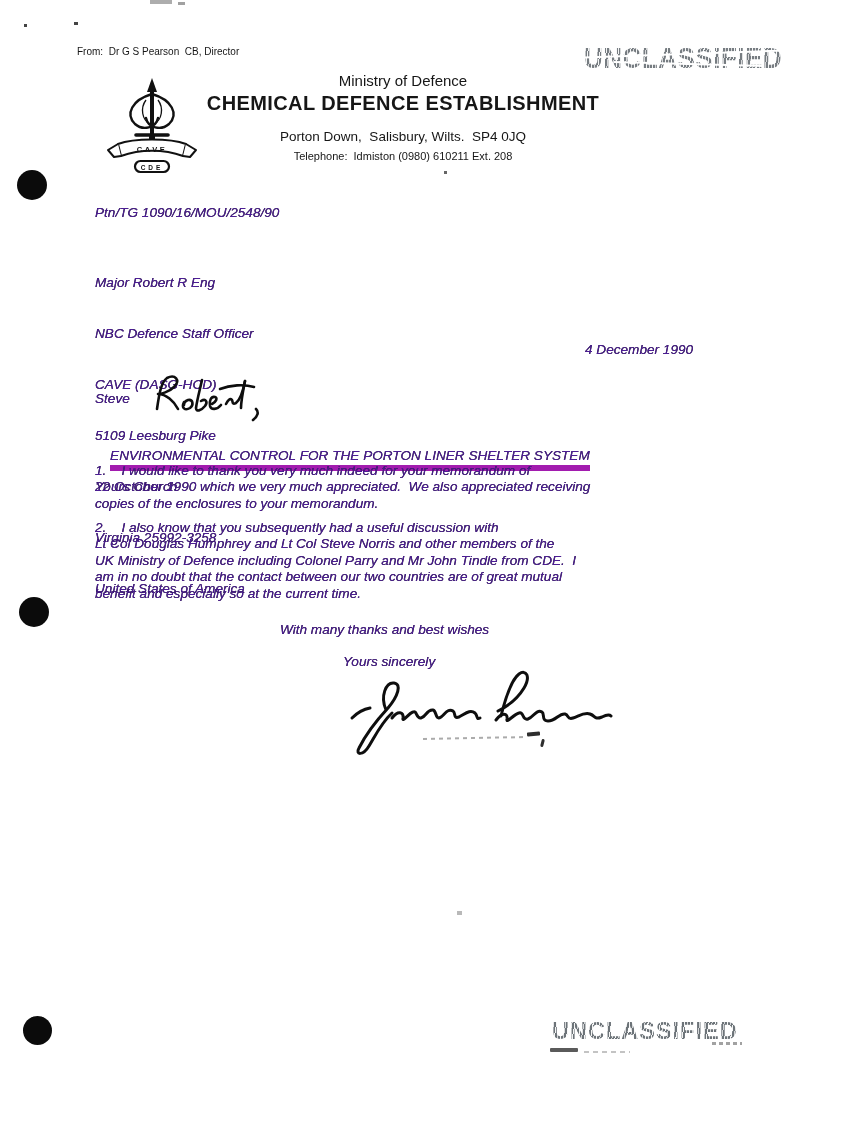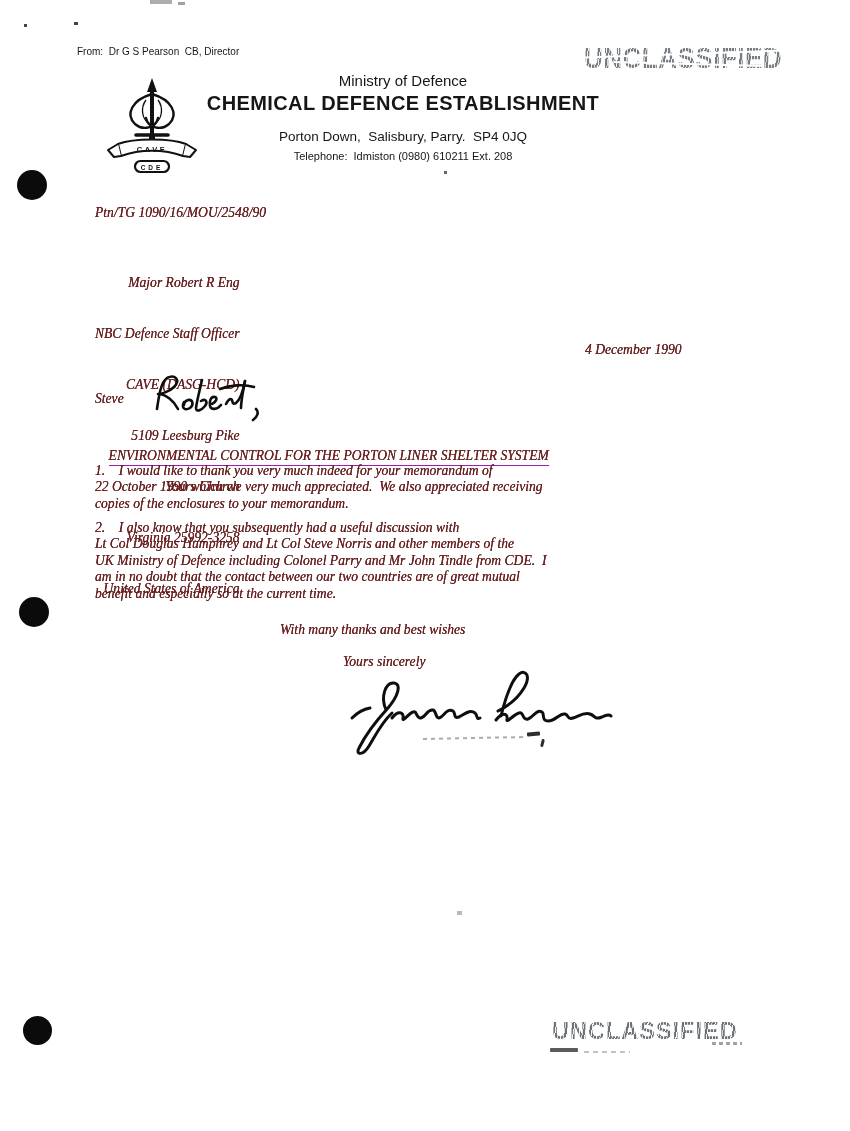--- a/index.html
+++ b/index.html
@@ -11,31 +11,31 @@
   .abs{position:absolute;}
   
   .from-line{left:77px;top:46px;font-size:10px;white-space:pre;}
   .hdr{left:198px;width:410px;text-align:center;white-space:pre;}
   .hdr-ministry{top:72px;font-size:15px;}
   .hdr-est{top:92px;font-size:20px;font-weight:700;letter-spacing:.4px;}
   .hdr-addr{top:129px;font-size:13.5px;}
   .hdr-tel{top:150px;font-size:11px;}
   
   .mono{
-    font-family:Liberation Serif, serif;font-style:italic;
+    font-family:Liberation Sans, sans-serif;font-style:italic;
     font-size:13.6px;line-height:16.4px;white-space:pre-wrap;
-    color:#7f1d1d;text-shadow:0 0 .4px #141414;
+    color:#4c1d95;text-shadow:0 0 .4px #141414;
   }
   .ref{left:95px;top:205px;}
   .recipient{left:95px;top:240px;line-height:17px;}
-  .recipient span{display:block;text-align:right;}
+  .recipient span{display:block;}
   .date{left:585px;top:342px;}
   .dear{left:95px;top:391px;}
   .subject{left:95px;top:432px;}
-  .subject span{border-bottom:1px solid #a21caf;padding-bottom:2px;}
+  .subject span{border-bottom:6px solid #a21caf;padding-bottom:2px;}
   .para1{left:95px;top:463px;}
   .para2{left:95px;top:520px;}
   .thanks{left:280px;top:622px;}
   .valediction{left:343px;top:654px;}
   
   .hand-name{left:148px;top:373px;width:116px;height:50px;}
   .signature{left:346px;top:666px;width:270px;height:96px;}
   .sig-trail{
     left:423px;top:737px;width:102px;height:2px;opacity:.75;
     background:repeating-linear-gradient(90deg,#8f8f8f 0 4px,transparent 4px 8px);
@@ -102,21 +102,21 @@
     <path d="M14,68 C30,62 66,62 82,68 L79,80 C60,73 36,73 17,80 Z" fill="#fff" stroke="#111" stroke-width="2" stroke-linejoin="round"></path>
     <path d="M14,68 L4,74 L10,81 L17,80" fill="#fff" stroke="#111" stroke-width="2" stroke-linejoin="round"></path>
     <path d="M82,68 L92,74 L86,81 L79,80" fill="#fff" stroke="#111" stroke-width="2" stroke-linejoin="round"></path>
     <text x="48" y="76" text-anchor="middle" font-family="Liberation Sans, sans-serif" font-size="7.5" font-weight="bold" letter-spacing="2.5" fill="#111">CAVE</text>
     <rect x="31" y="85" width="34" height="11" rx="5.5" fill="#fff" stroke="#111" stroke-width="2.2"></rect>
     <text x="48" y="93.5" text-anchor="middle" font-family="Liberation Sans, sans-serif" font-size="6.5" font-weight="bold" letter-spacing="3" fill="#111">CDE</text>
   </svg>
 
   <div class="abs hdr hdr-est">CHEMICAL DEFENCE ESTABLISHMENT</div>
   <div class="abs hdr hdr-ministry">Ministry of Defence</div>
-  <div class="abs hdr hdr-addr">Porton Down,  Salisbury, Parry.  SP4 0JQ</div>
+  <div class="abs hdr hdr-addr">Porton Down,  Salisbury, Wilts.  SP4 0JQ</div>
   <div class="abs hdr hdr-tel">Telephone:  Idmiston (0980) 610211 Ext. 208</div>
 
   <div class="abs mono ref">Ptn/TG 1090/16/MOU/2548/90</div>
 
   <div class="abs mono recipient">
     <span>Major Robert R Eng</span>
     <span>NBC Defence Staff Officer</span>
     <span>CAVE (DASG-HCD)</span>
     <span>5109 Leesburg Pike</span>
     <span>Yours Church</span>

